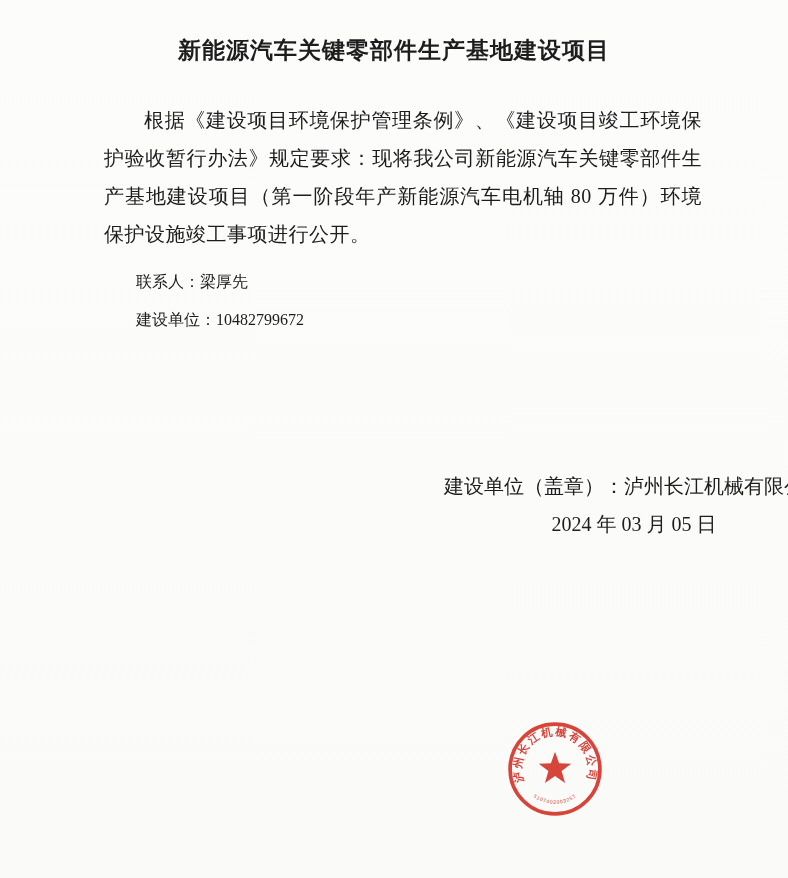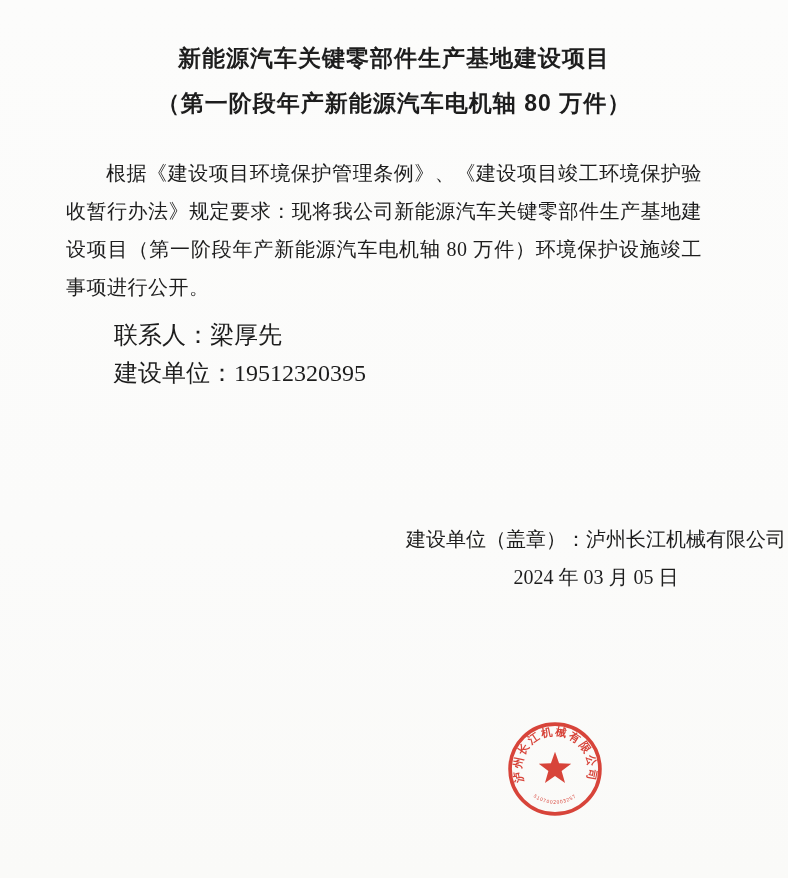--- a/index.html
+++ b/index.html
@@ -12,50 +12,50 @@
     width: 788px;
     height: 878px;
     margin: 0 auto;
     background: linear-gradient(180deg, #fcfcfb 0%, #fbfbfa 60%, #fafaf8 100%);
     color: #1d1d1d;
     font-family: "Liberation Serif", "DejaVu Serif", serif;
     overflow: hidden;
     box-sizing: border-box;
   }
   .title-block {
-    padding-top: 36px;
+    padding-top: 28px;
     text-align: center;
     font-family: "Liberation Sans", "DejaVu Sans", sans-serif;
   }
   .title-line {
     font-size: 23px;
     font-weight: bold;
     line-height: 45px;
     letter-spacing: 1px;
     margin: 0;
   }
   .content {
-    margin-left: 66px;
+    margin-left: 104px;
     margin-right: 86px;
   }
   .body-block {
     margin-top: 28px;
   }
   .body-block p {
     margin: 0;
     font-size: 20px;
     line-height: 38px;
     text-align: justify;
     text-indent: 2em;
     letter-spacing: 0.5px;
   }
   .contact-block {
     margin-top: 10px;
     padding-left: 2em;
-    font-size: 24px;
+    font-size: 16px;
     line-height: 38px;
   }
   .contact-line { white-space: nowrap; }
   .footer-block {
     margin-top: 128px;
     margin-left: 272px;
     width: 516px;
     text-align: center;
     font-size: 20px;
     line-height: 38px;
@@ -72,31 +72,30 @@
     pointer-events: none;
   }
 </style>
 </head>
 <body>
 
 <div class="page">
 
   <div class="title-block">
     <div class="title-line">新能源汽车关键零部件生产基地建设项目</div>
-    <div class="title-line">（第一阶段年产新能源汽车电机轴 80 万件）</div>
   </div>
 
   <div class="content">
     <div class="body-block">
       <p>根据《建设项目环境保护管理条例》、《建设项目竣工环境保护验收暂行办法》规定要求：现将我公司新能源汽车关键零部件生产基地建设项目（第一阶段年产新能源汽车电机轴 80 万件）环境保护设施竣工事项进行公开。</p>
     </div>
 
     <div class="contact-block">
       <div class="contact-line"><span>联系人：</span><span>梁厚先</span></div>
-      <div class="contact-line"><span>建设单位：</span><span>19512320395</span></div>
+      <div class="contact-line"><span>建设单位：</span><span>10482799672</span></div>
     </div>
 
     <div class="footer-block">
       <div class="footer-line"><span>建设单位（盖章）：</span><span>泸州长江机械有限公司</span></div>
       <div class="footer-line">2024 年 03 月 05 日</div>
     </div>
   </div>
 
   <svg class="seal" viewBox="0 0 120 120" xmlns="http://www.w3.org/2000/svg">
     <circle cx="60" cy="60" r="55" fill="none" stroke="#d9352a" stroke-width="4.5"></circle>

